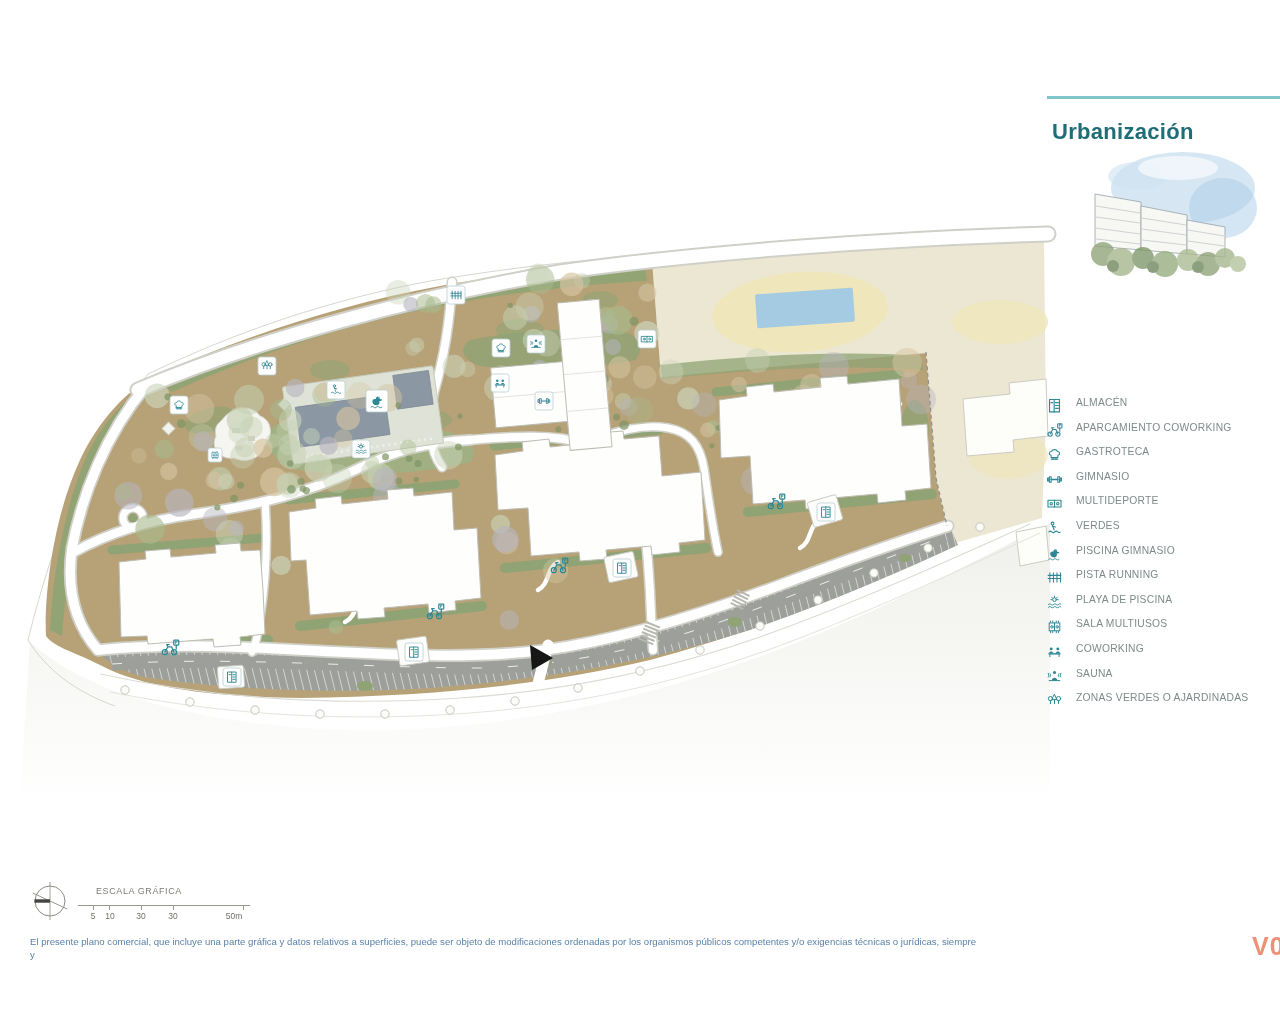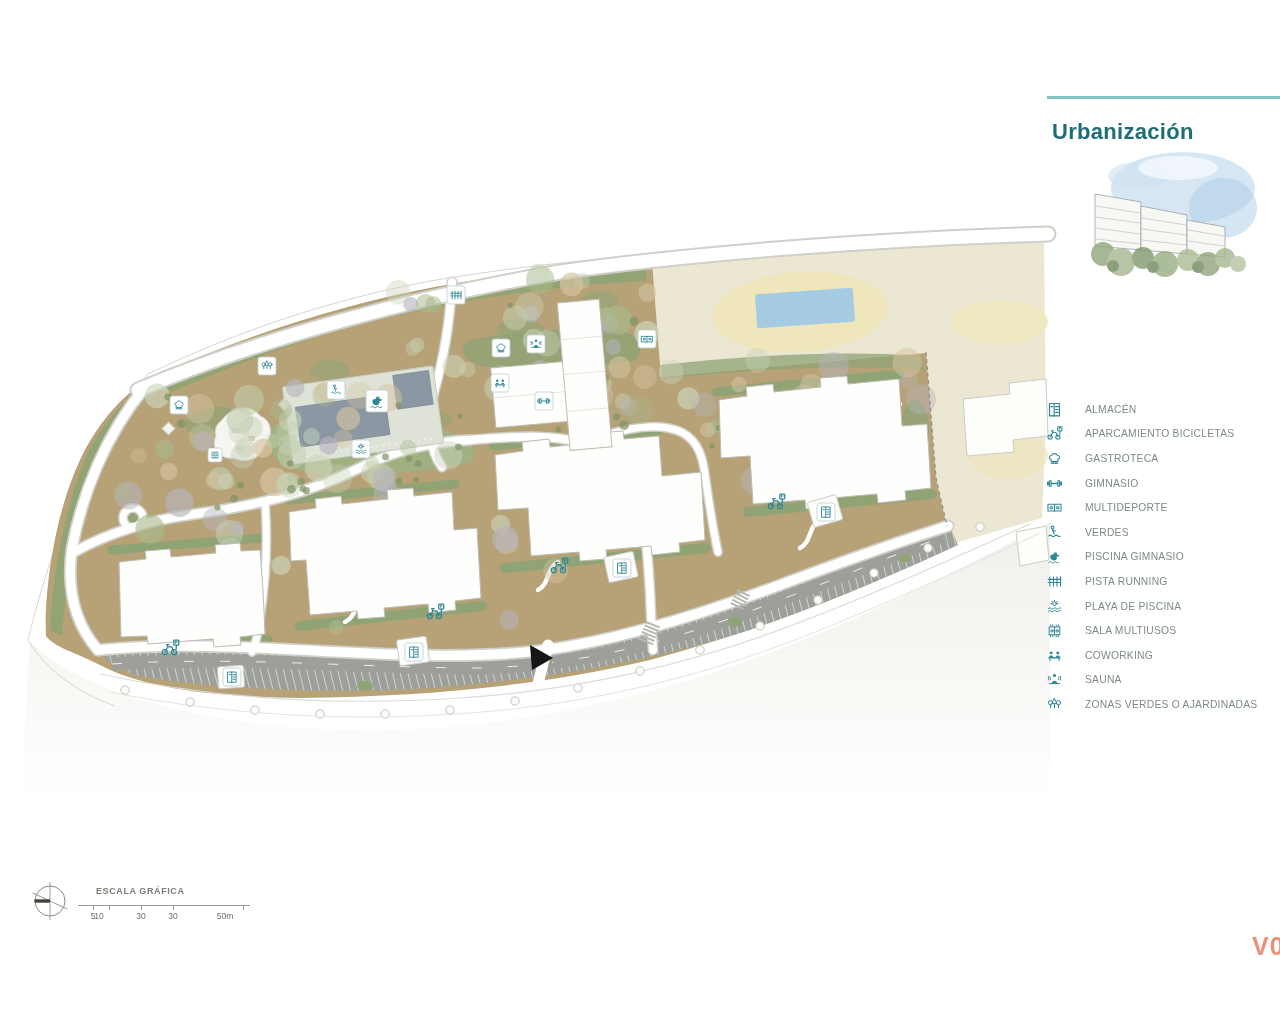--- a/index.html
+++ b/index.html
@@ -4,25 +4,25 @@
 <style>
   html,body{margin:0;padding:0}
   body{width:1280px;height:1024px;position:relative;overflow:hidden;background:#fff;
        font-family:"Liberation Sans",sans-serif;}
   #map{position:absolute;left:0;top:0;}
   .rule{position:absolute;left:1047px;top:96px;width:233px;height:3px;background:var(--accent-line,#7fc5c9);}
   #title{position:absolute;left:1044px;top:111px;margin:8px;font-size:22px;font-weight:bold;
          color:var(--title,#1e6d77);letter-spacing:.3px;}
   #illus{position:absolute;left:1083px;top:146px;}
   #legend{position:absolute;left:1046px;top:397px;display:flex;flex-direction:column;}
-  .lrow{height:24.6px;display:flex;align-items:center;gap:22px;}
+  .lrow{height:24.6px;display:flex;gap:13px;}
   .licon{width:17px;height:17px;color:var(--legend-icon,#2e8794);flex:none;}
   .llabel{font-size:10.3px;color:var(--legend-text,#7e8a8a);letter-spacing:.25px;white-space:nowrap;}
   #compass{position:absolute;left:28px;top:879px;}
-  #scale-title{position:absolute;left:96px;top:886px;font-size:9px;color:#7c7c76;letter-spacing:.6px;font-weight:bold;}
+  #scale-title{position:absolute;left:96px;top:886px;font-size:9px;color:#7c7c76;letter-spacing:.6px;}
   #scalebar{position:absolute;left:78px;top:905px;width:172px;height:18px;}
   #scalebar .line{position:absolute;left:0;right:0;top:0;border-top:1px solid #98988f;}
   .tickm{position:absolute;top:0;width:1px;height:5px;background:#98988f;}
   .tickl{position:absolute;top:6px;transform:translateX(-50%);font-size:8.5px;color:#6f6f69;}
   #disclaimer{position:absolute;left:30px;top:936px;width:948px;font-size:9.6px;line-height:12.5px;
               color:var(--disclaimer,#5b82a8);}
   #version{position:absolute;left:1252px;top:932px;font-size:25px;font-weight:bold;
            color:var(--version,#ec9077);letter-spacing:1px;}
   #badges{color:#2e8794;}
 </style>
@@ -638,21 +638,21 @@
     <div class="lrow">
       <svg class="licon" viewBox="0 0 24 24">
         <use href="#sym-almacen"></use>
       </svg>
       <span class="llabel">ALMACÉN</span>
     </div>
     <div class="lrow">
       <svg class="licon" viewBox="0 0 24 24">
         <use href="#sym-bicicletas"></use>
       </svg>
-      <span class="llabel">APARCAMIENTO BICICLETAS</span>
+      <span class="llabel">APARCAMIENTO COWORKING</span>
     </div>
     <div class="lrow">
       <svg class="licon" viewBox="0 0 24 24">
         <use href="#sym-gastroteca"></use>
       </svg>
       <span class="llabel">GASTROTECA</span>
     </div>
     <div class="lrow">
       <svg class="licon" viewBox="0 0 24 24">
         <use href="#sym-gimnasio"></use>
@@ -720,24 +720,25 @@
   <line x1="22" y1="3" x2="22" y2="41" stroke="#8a8a84" stroke-width="0.8"></line>
   <line x1="3" y1="22" x2="41" y2="22" stroke="#8a8a84" stroke-width="0.8" transform="rotate(25 22 22)"></line>
   <rect x="6.5" y="20.3" width="15.5" height="3.4" fill="#44443f"></rect>
 </svg>
 <div id="scale-title">ESCALA GRÁFICA</div>
 <div id="scalebar">
     <div class="line"></div>
     <div class="tickm" style="left: 15px;"></div>
     <span class="tickl" style="left: 15px;">5</span>
     <div class="tickm" style="left: 31px;"></div>
-    <span class="tickl" style="left: 21px;">10</span>
+    <span class="tickl" style="left: 32px;">10</span>
     <div class="tickm" style="left: 63px;"></div>
     <span class="tickl" style="left: 63px;">30</span>
     <div class="tickm" style="left: 95px;"></div>
     <span class="tickl" style="left: 95px;">30</span>
     <div class="tickm" style="left: 165px;"></div>
-    <span class="tickl" style="left: 147px;">50m</span>
+    <span class="tickl" style="left: 156px;">50m</span>
   </div>
 
 <div id="disclaimer">
+  <div>El presente plano comercial, que incluye una parte gráfica y datos relativos a superficies, puede ser objeto de modificaciones ordenadas por los organismos públicos competentes y/o exigencias técnicas o jurídicas, siempre y</div>
 </div>
 <div id="version">V0</div>
 
 </body></html>

